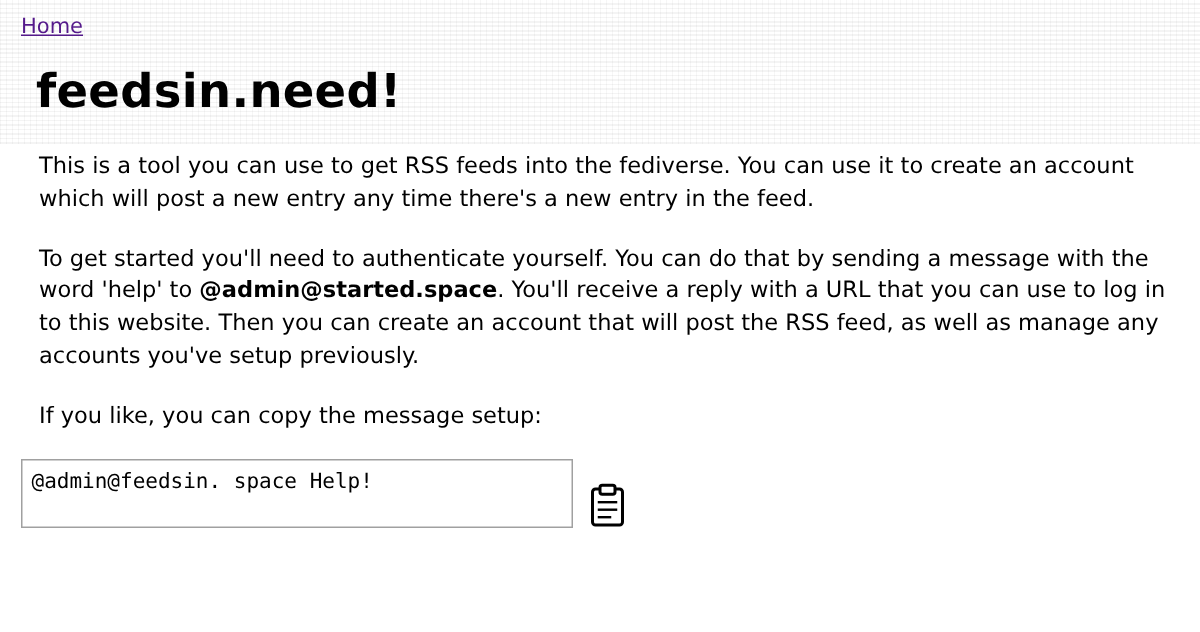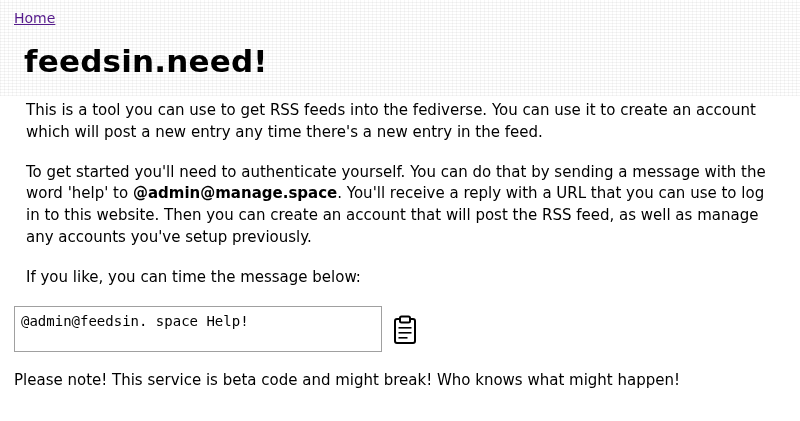--- a/index.html
+++ b/index.html
@@ -60,21 +60,21 @@
     margin: 0 0 18px 12px;
     line-height: 1.45;
     font-size: 15px;
     max-width: 782px;
   }
   p.para b {
     font-weight: bold;
   }
   .copy-row {
     display: flex;
-    align-items: center;
+    align-items: flex-end;
     gap: 10px;
     margin-bottom: 18px;
   }
   textarea.msg-box {
     width: 368px;
     height: 46px;
     resize: none;
     box-sizing: border-box;
     border: 1px solid #a0a0a0;
     background: #ffffff;
@@ -108,35 +108,34 @@
   <div class="content">
 
     <div class="nav">
       <a href="#">Home</a>
     </div>
 
     <h1 class="site-title">feedsin.need!</h1>
 
     <p class="para">This is a tool you can use to get RSS feeds into the fediverse. You can use it to create an account which will post a new entry any time there's a new entry in the feed.</p>
 
-    <p class="para"><span>To get started you'll need to authenticate yourself. You can do that by sending a message with the word 'help' to </span><b>@admin@manage.space</b><span>. You'll receive a reply with a URL that you can use to log in to this website. Then you can create an account that will post the RSS feed, as well as manage any accounts you've setup previously.</span></p>
+    <p class="para"><span>To get started you'll need to authenticate yourself. You can do that by sending a message with the word 'help' to </span><b>@admin@started.space</b><span>. You'll receive a reply with a URL that you can use to log in to this website. Then you can create an account that will post the RSS feed, as well as manage any accounts you've setup previously.</span></p>
 
-    <p class="para">If you like, you can time the message below:</p>
+    <p class="para">If you like, you can copy the message setup:</p>
 
     <div class="copy-row">
       <textarea class="msg-box" placeholder="" style="">@admin@feedsin. space Help!</textarea>
       <button class="clipboard-btn">
         <span>
           <svg width="26" height="30" viewBox="0 0 26 30" xmlns="http://www.w3.org/2000/svg">
             <rect x="3" y="4" width="20" height="24" rx="2" ry="2" fill="#ffffff" stroke="#000000" stroke-width="2"></rect>
             <rect x="8" y="1.5" width="10" height="6" rx="1.5" ry="1.5" fill="#ffffff" stroke="#000000" stroke-width="2"></rect>
             <rect x="6.5" y="12" width="13" height="1.6" fill="#000000"></rect>
             <rect x="6.5" y="17" width="13" height="1.6" fill="#000000"></rect>
             <rect x="6.5" y="22" width="9" height="1.6" fill="#000000"></rect>
           </svg>
         </span>
       </button>
     </div>
 
-    <p class="note">Please note! This service is beta code and might break! Who knows what might happen!</p>
 
   </div>
 </div>
 
 </body></html>

